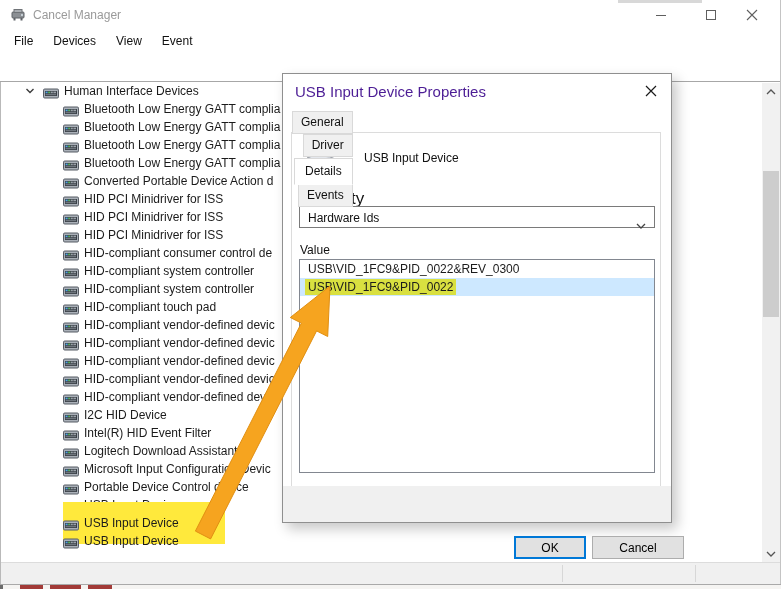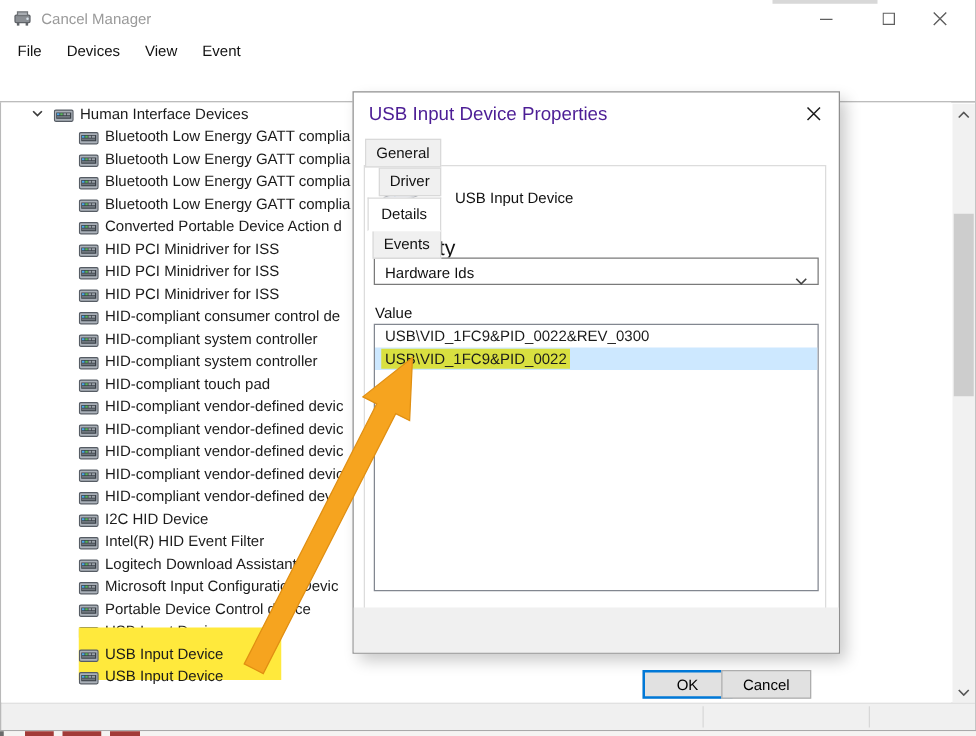--- a/index.html
+++ b/index.html
@@ -57,21 +57,21 @@
   .combo-text{position:absolute;left:8px;top:4px;font-size:12px;color:#111;}
   .combo-chev{position:absolute;right:8px;top:8px;}
   .value-label{position:absolute;left:8px;top:110px;font-size:12px;color:#111;}
   .listbox{position:absolute;left:7px;top:126px;width:356px;height:214px;border:1px solid #828790;background:#fff;box-sizing:border-box;overflow:hidden;}
   .val-row{height:18px;display:flex;align-items:center;padding-left:8px;font-size:12px;white-space:nowrap;}
   .val-row.sel{background:#cde8ff;}
   .val-text.mark{background:#d9e040;padding:1px 3px;margin-left:-3px;}
   .dlg-footer{position:absolute;left:0;right:0;bottom:0;height:36px;background:#f0f0f0;}
   .btn{position:absolute;top:6px;height:23px;font-size:12px;background:#e1e1e1;display:flex;align-items:center;justify-content:center;box-sizing:border-box;color:#000;margin-top:44px;}
   .btn-ok{left:231px;width:72px;border:2px solid #0078d7;}
-  .btn-cancel{left:294px;width:72px;border:1px solid #adadad;}
+  .btn-cancel{left:309px;width:92px;border:1px solid #adadad;}
   
   .arrow-layer{position:absolute;left:0;top:0;width:781px;height:589px;z-index:40;pointer-events:none;}
 </style>
 </head>
 <body>
 
 <div class="screen">
 
   <div class="titlebar">
     <span class="app-icon">

